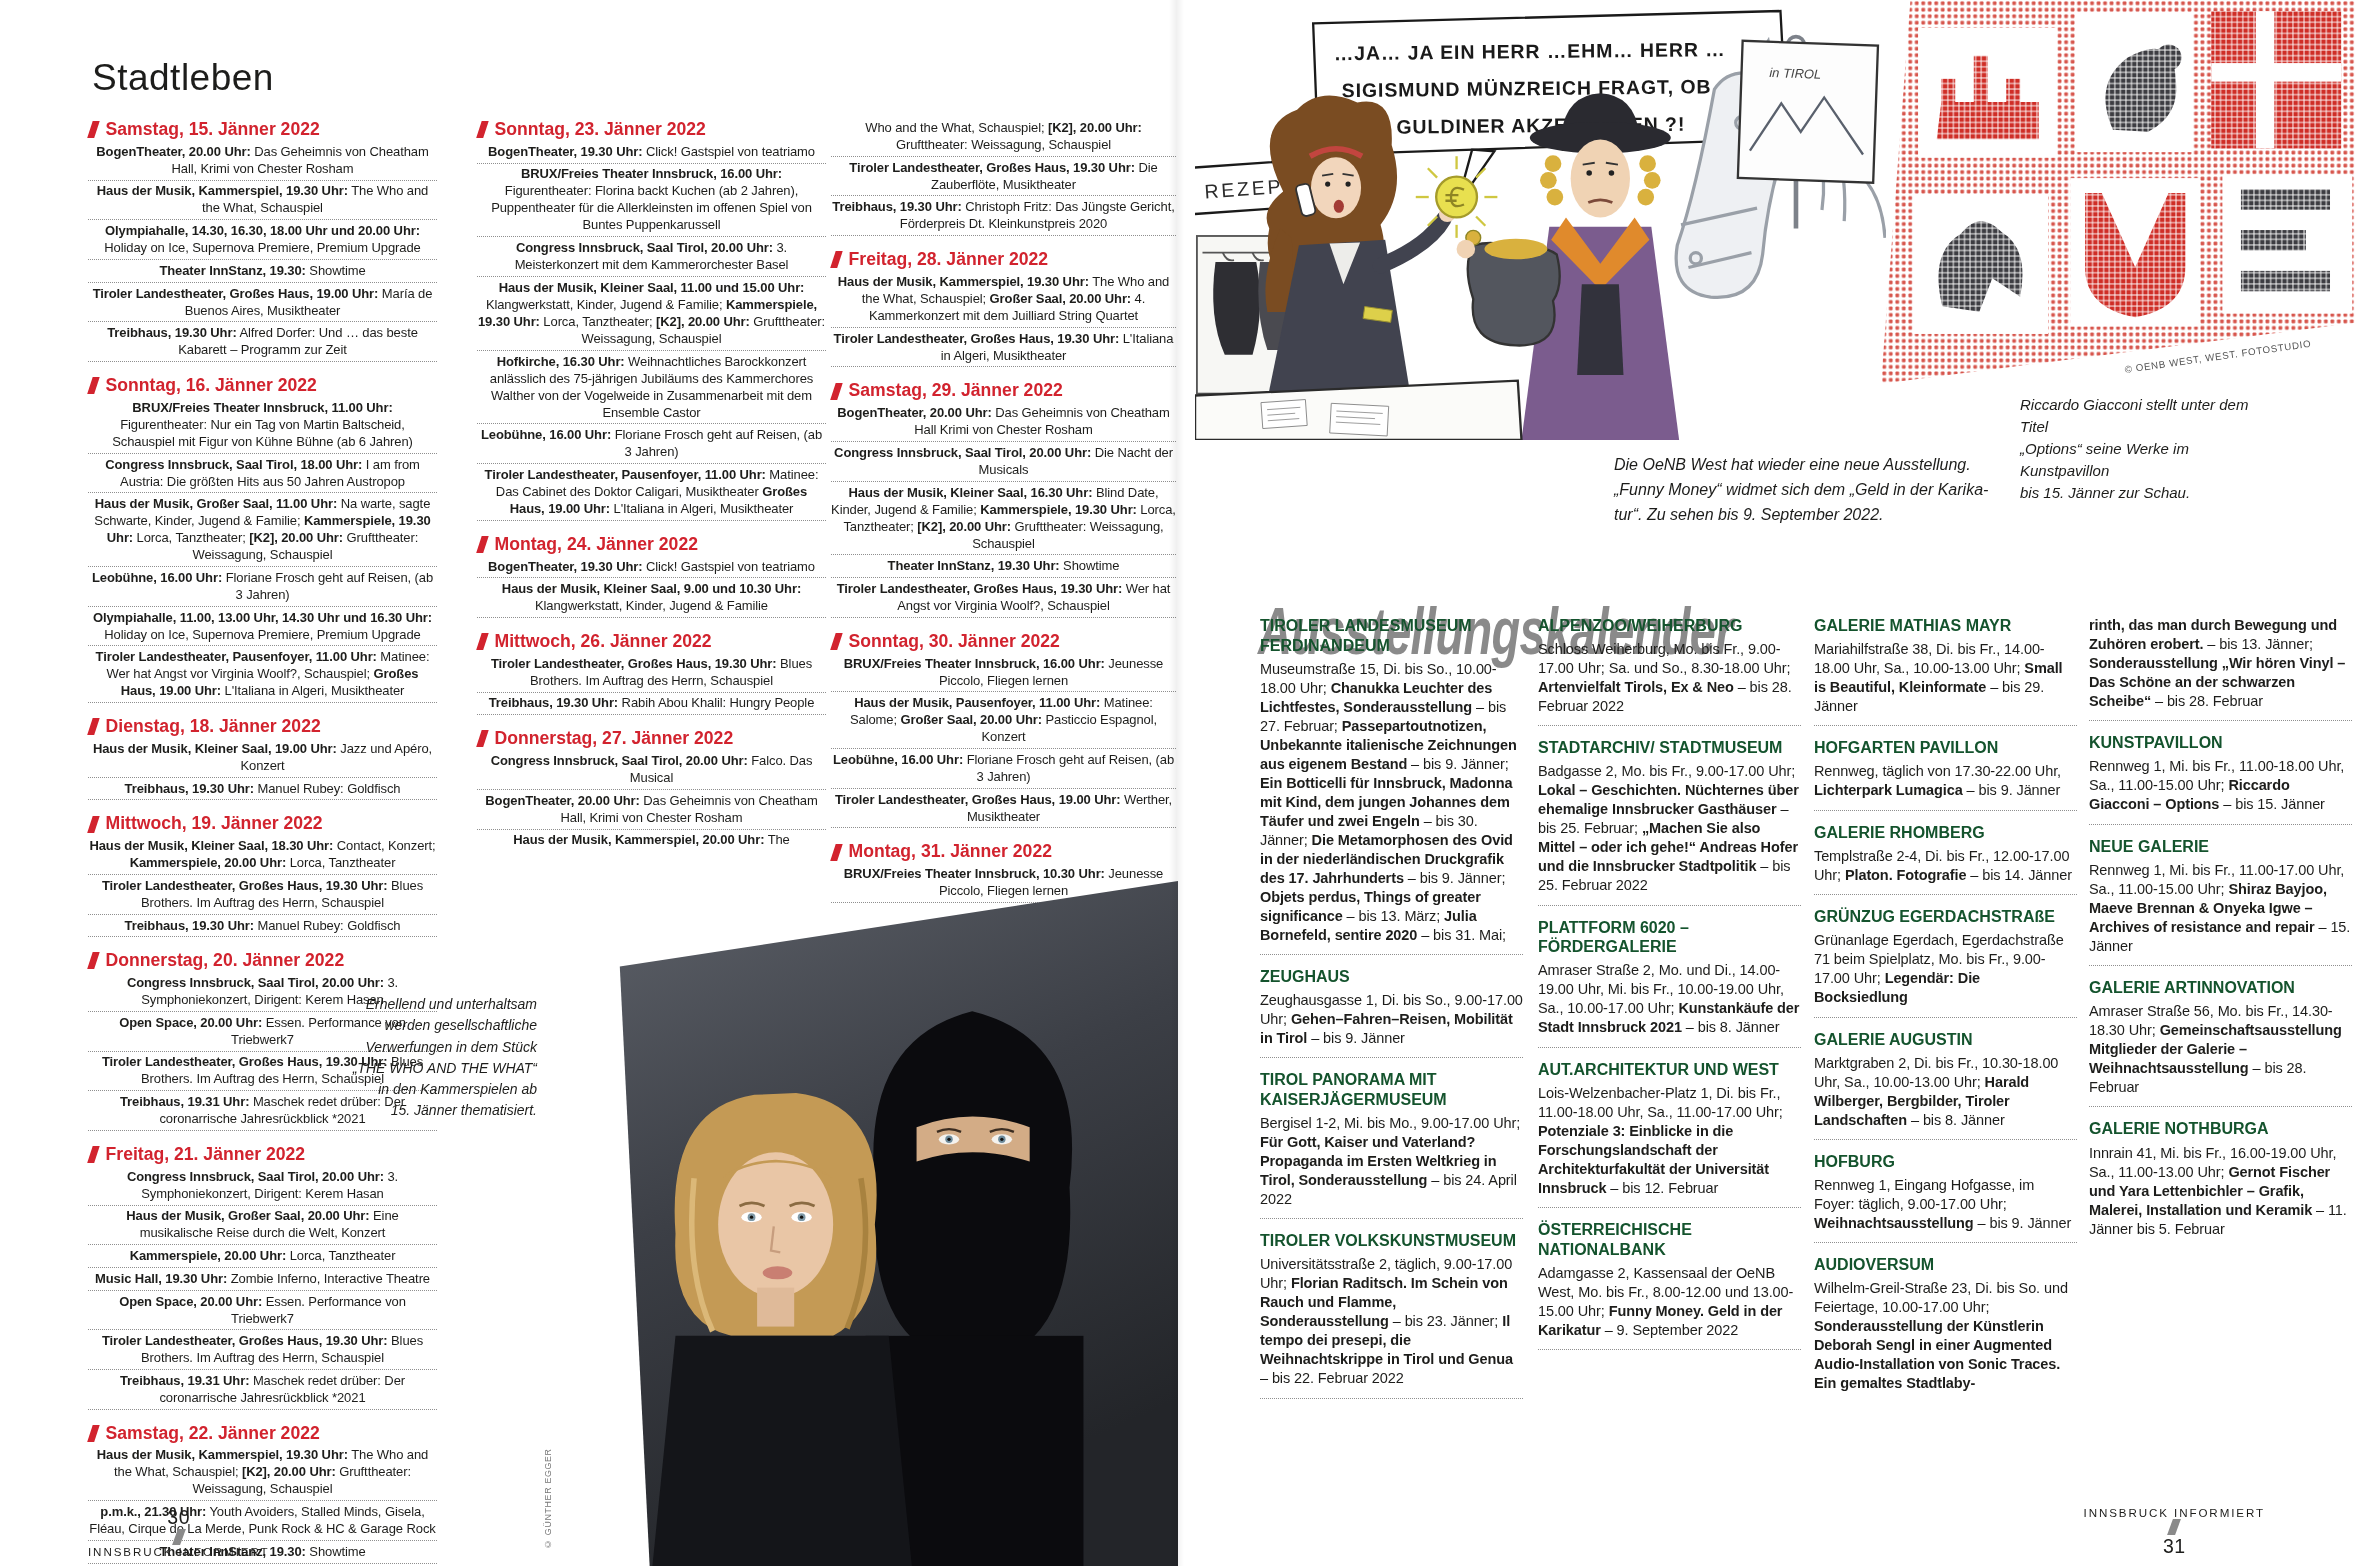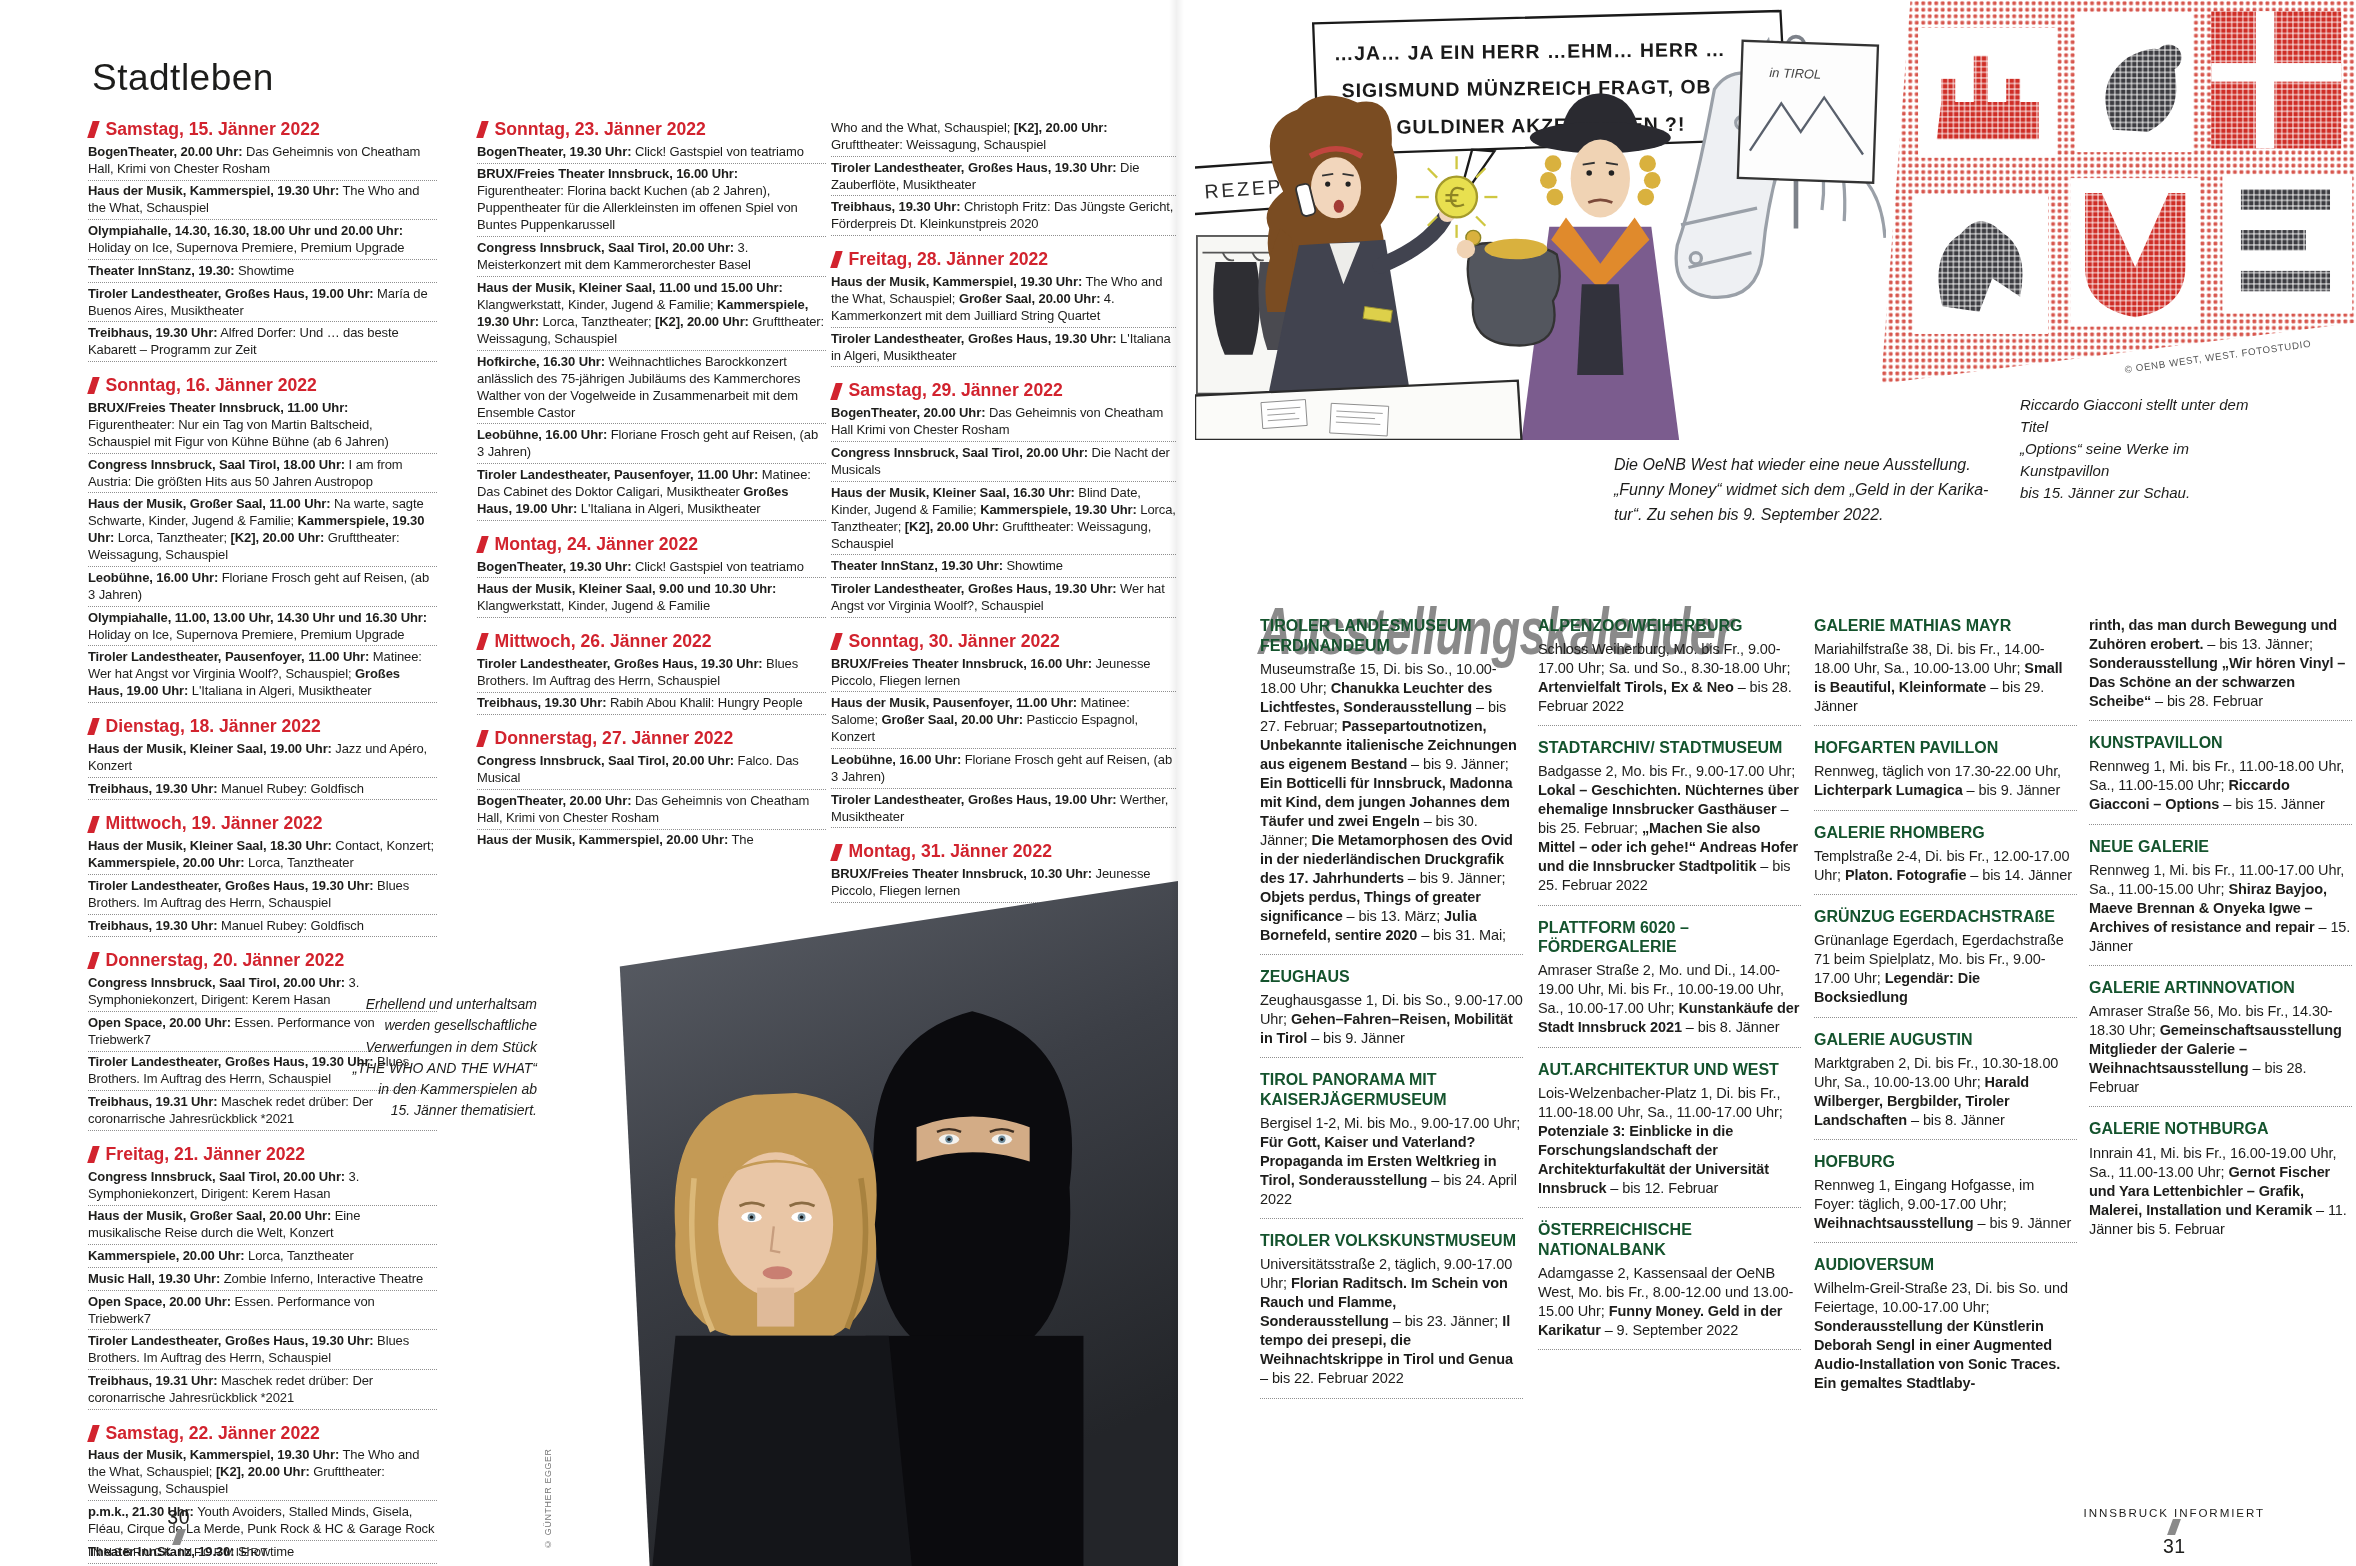--- a/index.html
+++ b/index.html
@@ -4,21 +4,21 @@
 <style>
   html,body{margin:0;padding:0;background:#dcdcdc;}
   .spread{position:relative;width:2356px;height:1567px;background:#ffffff;overflow:hidden;
           font-family:"Liberation Sans","DejaVu Sans",sans-serif;color:#1d1d1b;}
   .gutter{position:absolute;left:1169px;top:0;width:15px;height:100%;
           background:linear-gradient(90deg,rgba(0,0,0,0) 0%,rgba(0,0,0,0.06) 50%,rgba(0,0,0,0) 100%);}
   
   .page-title{position:absolute;left:92px;top:32px;font-size:37px;font-weight:400;letter-spacing:0.5px;}
   .lcol{position:absolute;top:119px;width:349px;}
   #lcol1{left:88px;} #lcol2{left:470px;margin-left:7px;} #lcol3{left:831px;width:345px;}
-  .day{margin-bottom:13px;}
+  .day{margin-bottom:13px;text-align:center;}
   .day-head{color:#d2232e;font-size:17.6px;font-weight:700;margin:13px 0 2.8px;display:flex;align-items:center;}
   .day:first-child .day-head{margin-top:0;}
   .slash{display:inline-block;width:7.4px;height:16.7px;background:#d2232e;transform:skewX(-18deg);margin:0 8.3px 0 1.9px;flex:none;}
   .entry{font-size:13px;line-height:17px;letter-spacing:-0.1px;margin:0 0 1.9px;padding-bottom:2.8px;
          border-bottom:0.9px dotted #8f8f8f;}
   .entry.nb{border-bottom:none;}
   .entry strong{font-weight:700;}
   .note{font-size:10.7px;line-height:13.7px;margin-top:41px;color:#222;}
   
   .photo{position:absolute;left:555px;top:872px;width:623px;height:695px;

